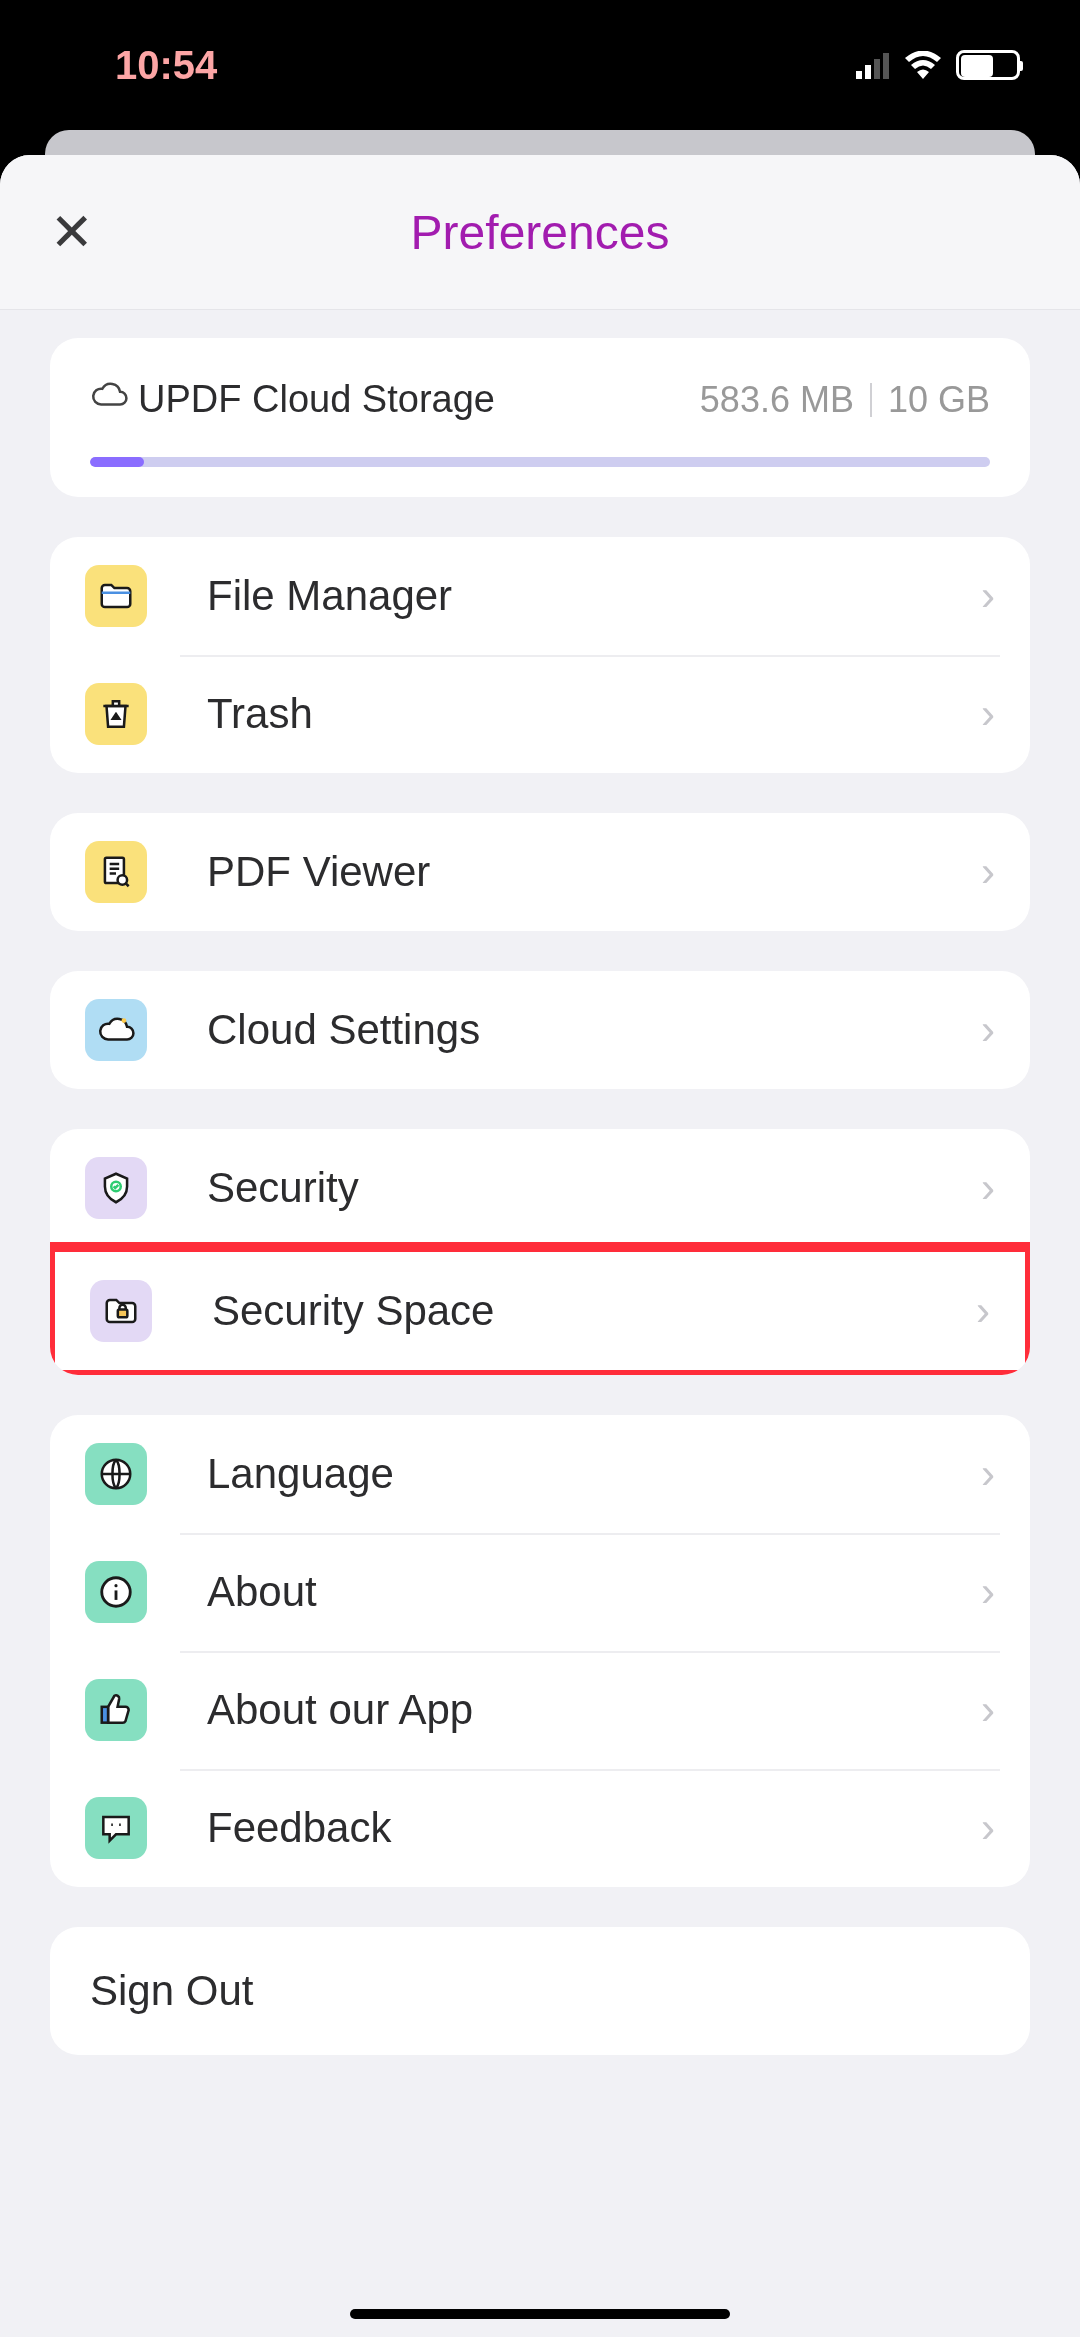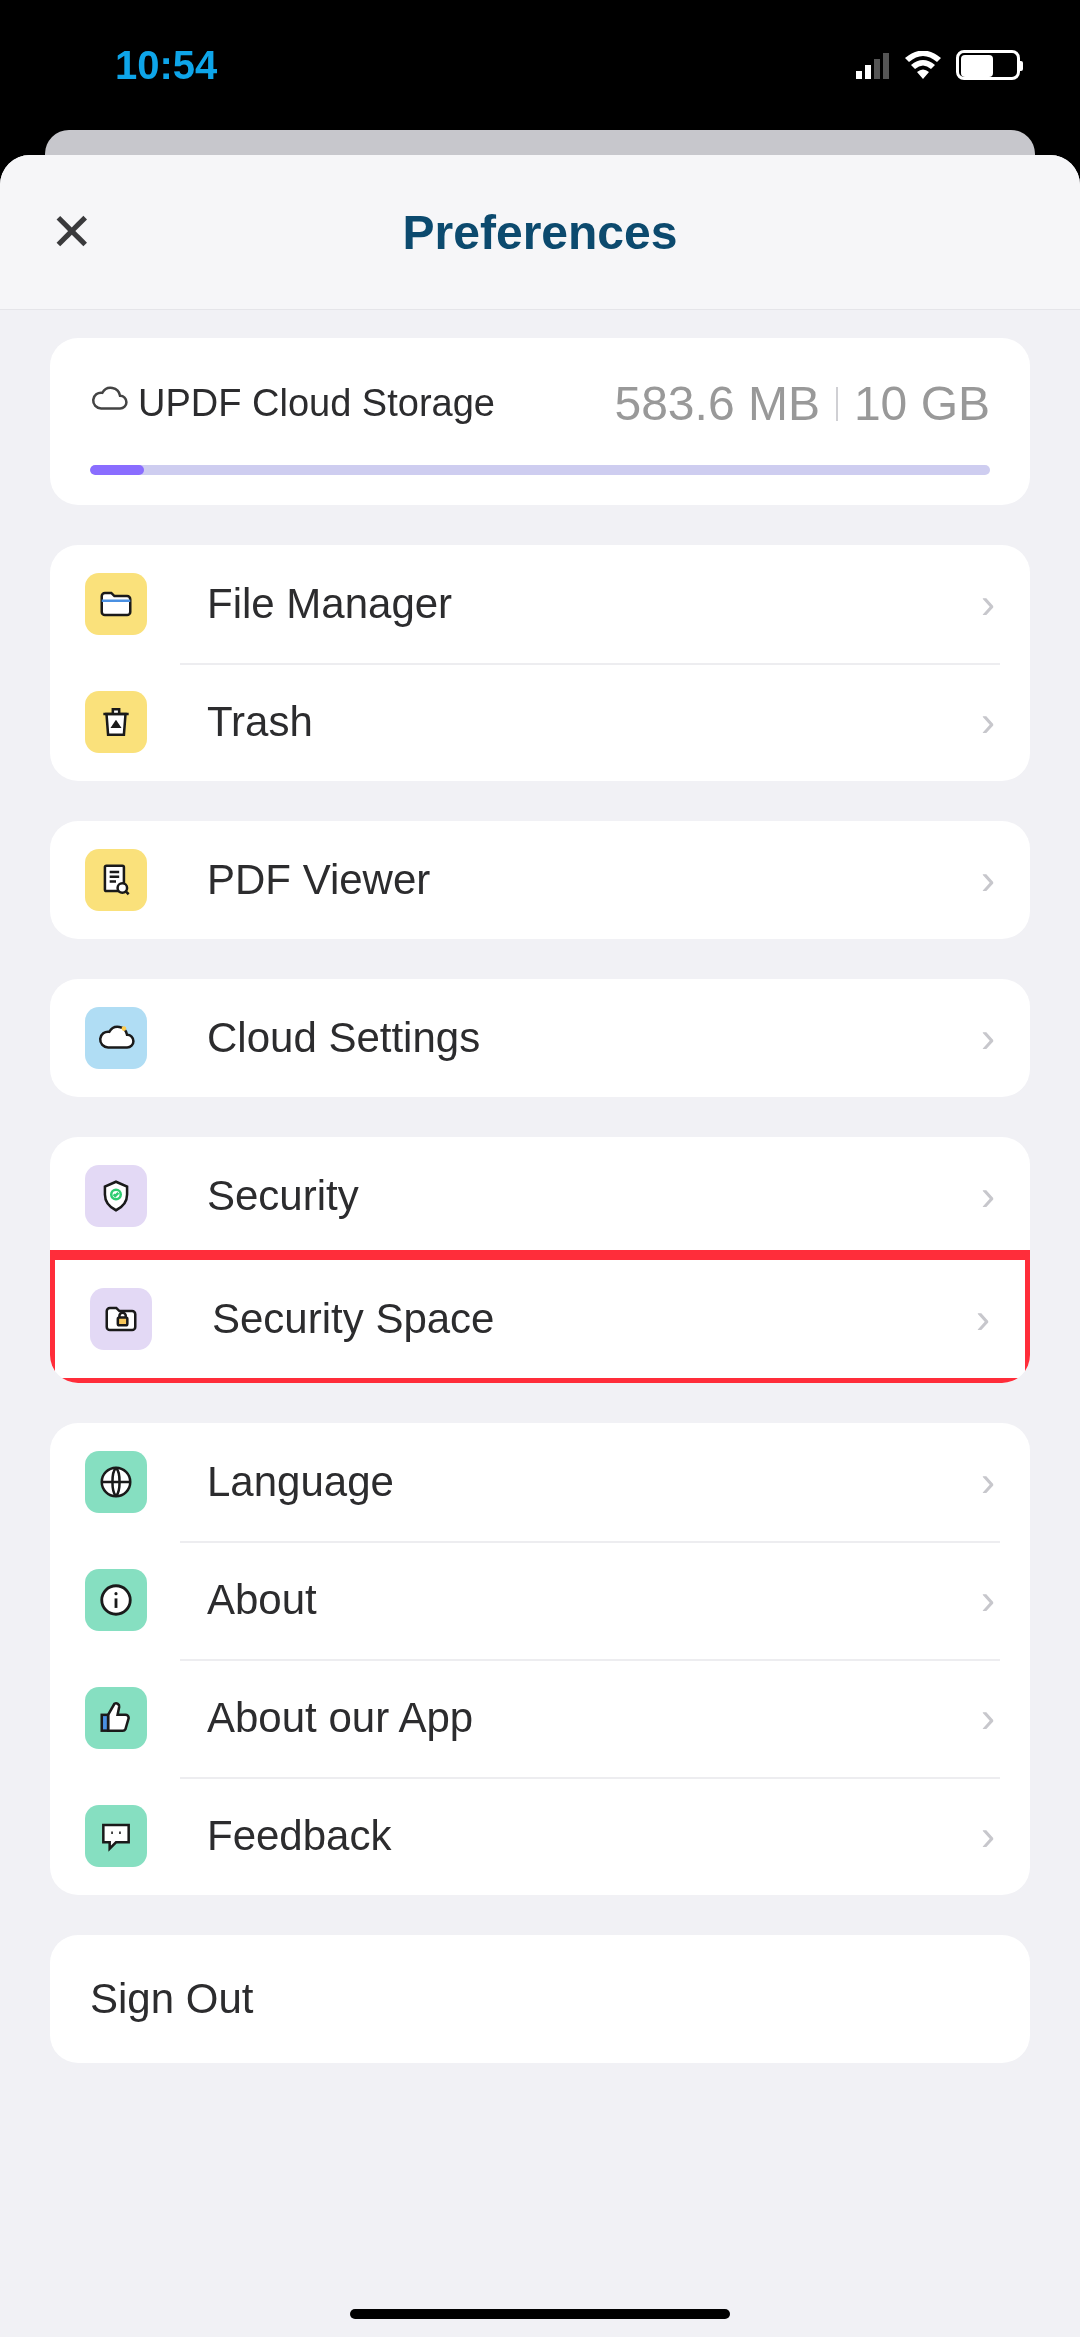--- a/index.html
+++ b/index.html
@@ -1,45 +1,45 @@
 <!DOCTYPE html>
 <html><head>
 <meta charset="utf-8">
 <style>
   * { box-sizing: border-box; margin: 0; padding: 0; }
   html, body { width: 1080px; height: 2337px; font-family: -apple-system, "Helvetica Neue", Arial, sans-serif; background: #000; }
   
   .phone-frame { width: 1080px; height: 2337px; background: #000; position: relative; }
   
   
-  .status-bar { height: 130px; display: flex; align-items: center; justify-content: space-between; padding: 0 60px 0 115px; color: #0ea5e9; font-size: 40px; font-weight: 600; }
+  .status-bar { height: 130px; display: flex; align-items: center; justify-content: space-between; padding: 0 60px 0 115px; color: #fca5a5; font-size: 40px; font-weight: 600; }
   .status-right { display: flex; align-items: center; gap: 14px; }
   .battery { width: 64px; height: 30px; border: 3px solid #fff; border-radius: 8px; position: relative; display:inline-block; }
   .battery::after { content:""; position:absolute; right:-6px; top:8px; width:4px; height:10px; background:#fff; border-radius:0 2px 2px 0; }
   .battery-fill { position:absolute; left:2px; top:2px; height:22px; width:32px; background:#fff; border-radius:4px; }
   
   .sheet-backdrop { position: absolute; top: 130px; left: 45px; right: 45px; height: 30px; background: #c7c7cc; border-radius: 24px 24px 0 0; }
   
   .sheet { position: absolute; top: 155px; left: 0; right: 0; bottom: 0; background: #f1f1f5; border-radius: 30px 30px 0 0; overflow: hidden; }
   
   .sheet-header { height: 155px; background: #f6f6f8; display: flex; align-items: center; position: relative; border-bottom: 1px solid #e5e5e9; }
   .close-x { position: absolute; left: 50px; font-size: 52px; color: #3a3a3c; cursor: pointer; line-height: 1; }
-  .sheet-title { width: 100%; text-align: center; font-size: 48px; font-weight: 700; color: #0c4a6e; }
+  .sheet-title { width: 100%; text-align: center; font-size: 48px; font-weight: 400; color: #a21caf; }
   
   .content { padding: 28px 50px 40px; }
   
   .card { background: #fff; border-radius: 28px; margin-bottom: 40px; overflow: hidden; }
   
   
   .storage-card { padding: 38px 40px 30px; }
   .storage-top { display: flex; align-items: center; justify-content: space-between; margin-bottom: 34px; }
   .storage-left { display: flex; align-items: center; gap: 10px; }
   .storage-icon { font-size: 36px; color: #555; }
   .storage-label { font-size: 38px; color: #2c2c2e; font-weight: 500; }
-  .storage-right { display: flex; align-items: center; gap: 16px; font-size: 48px; color: #999; }
+  .storage-right { display: flex; align-items: center; gap: 16px; font-size: 36px; color: #999; }
   .storage-divider { width: 2px; height: 34px; background: #d0d0d4; }
   .progress-track { height: 10px; background: #cecdf0; border-radius: 6px; position: relative; overflow: hidden; }
   .progress-fill { height: 100%; width: 6%; background: #8a6dff; border-radius: 6px; }
   
   
   .row { display: flex; align-items: center; padding: 28px 35px; cursor: pointer; position: relative; }
   .row + .row.with-sep::before { content:""; position:absolute; top:0; left: 130px; right: 30px; height:2px; background:#ededf0; }
   .row-icon { width: 62px; height: 62px; border-radius: 14px; display: flex; align-items: center; justify-content: center; font-size: 34px; flex-shrink: 0; }
   .row-label { font-size: 42px; color: #2c2c2e; font-weight: 500; margin-left: 60px; flex: 1; }
   .chevron { font-size: 42px; color: #c7c7cc; font-weight: 300; }

